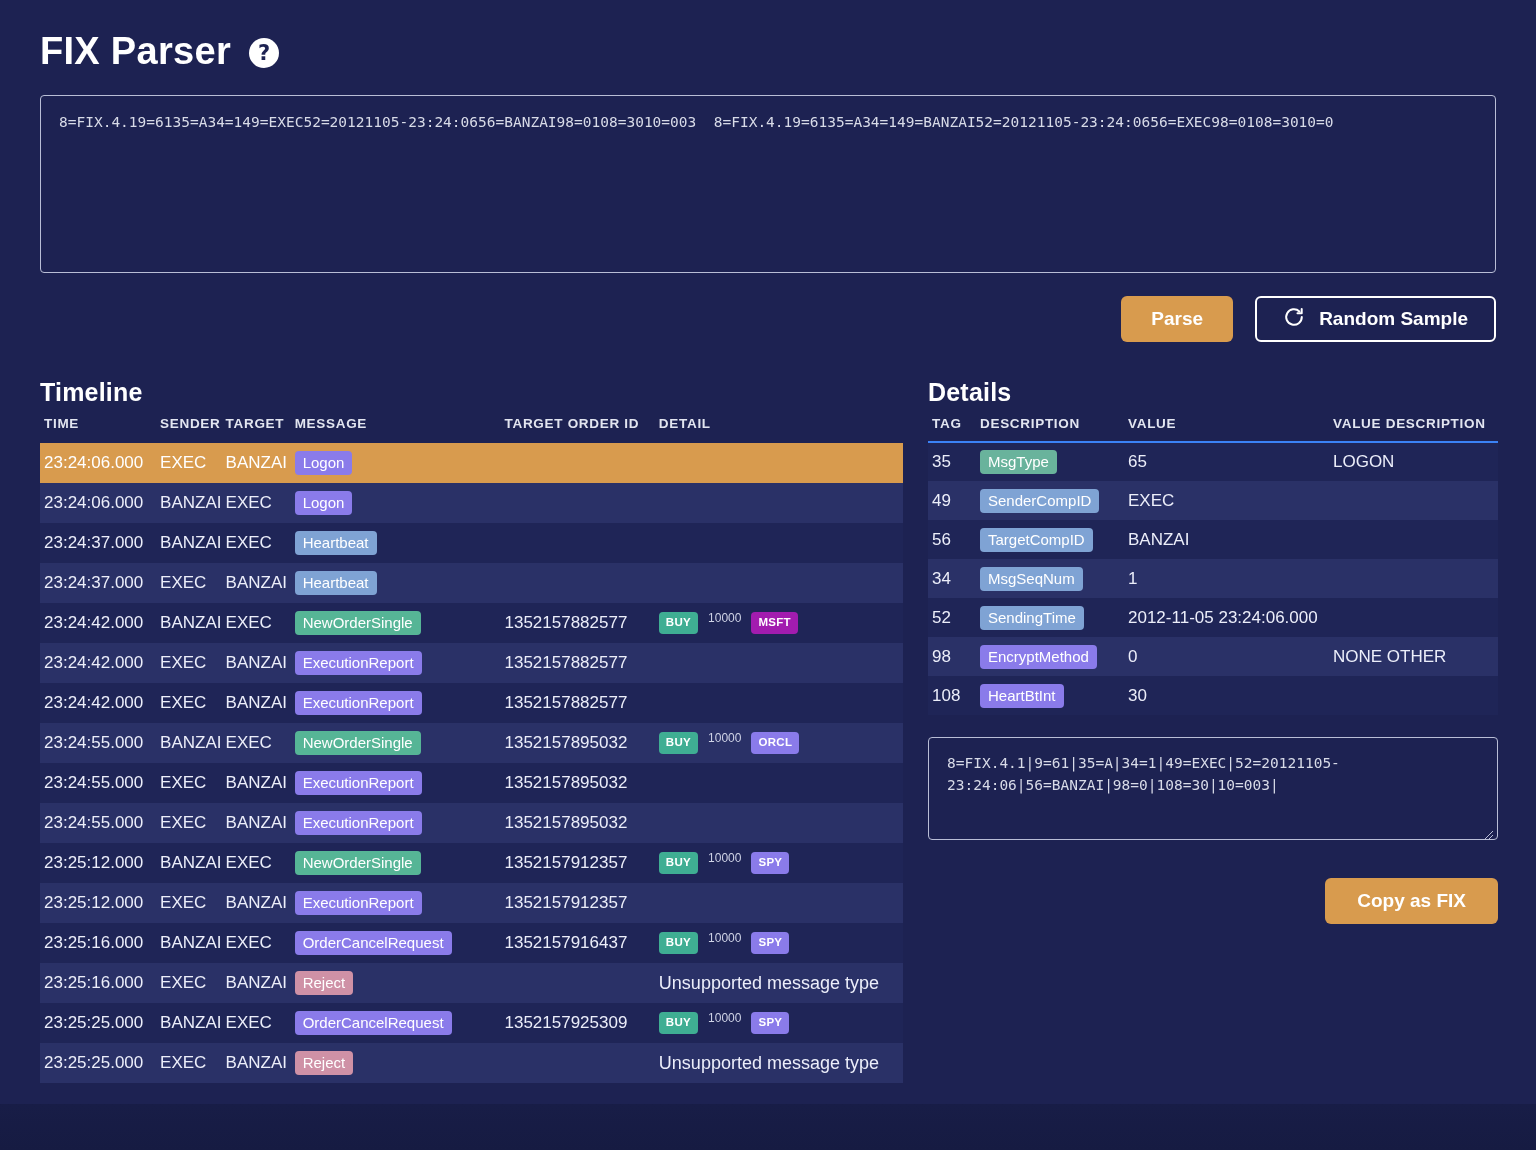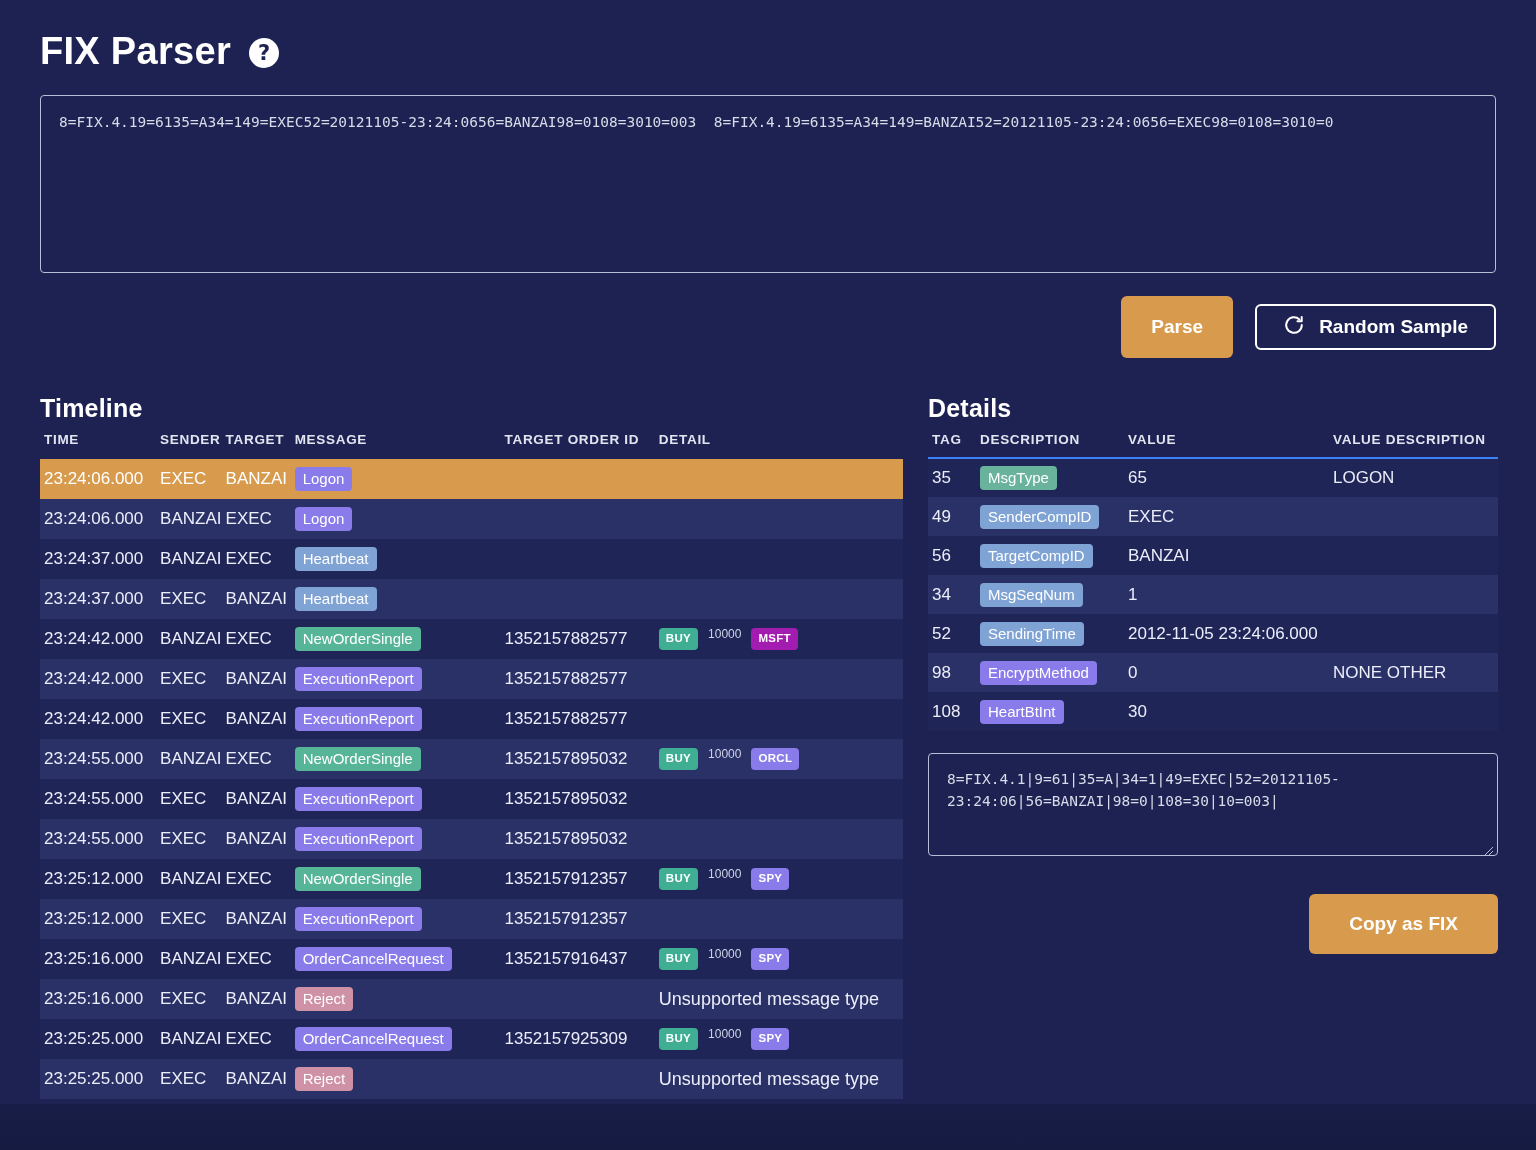--- a/index.html
+++ b/index.html
@@ -45,21 +45,21 @@
     white-space: pre;
     overflow: hidden;
   }
 
   
   .actions { display: flex; justify-content: flex-end; align-items: center; gap: 22px; margin-top: 19px; }
   .btn-parse {
     background: #d89b4e; color: #ffffff;
     border: none; border-radius: 6px;
     font-size: 19px; font-weight: bold;
-    padding: 0 30px; height: 62px; cursor: pointer;
+    padding: 0 30px; height: 46px; cursor: pointer;
     font-family: "Liberation Sans", sans-serif;
   }
   .btn-sample {
     background: transparent; color: #ffffff;
     border: 2px solid #ffffff; border-radius: 6px;
     font-size: 19px; font-weight: bold;
     padding: 0 26px; height: 46px; cursor: pointer;
     display: flex; align-items: center; gap: 14px;
     font-family: "Liberation Sans", sans-serif;
   }
@@ -164,21 +164,21 @@
   .raw-wrap { position: relative; }
   .resize-grip {
     position: absolute; right: 4px; bottom: 4px;
     width: 12px; height: 12px; pointer-events: none;
   }
   .copy-row { display: flex; justify-content: flex-end; margin-top: 34px; }
   .btn-copy {
     background: #d89b4e; color: #ffffff;
     border: none; border-radius: 6px;
     font-size: 19px; font-weight: bold;
-    padding: 0 40px; height: 60px; cursor: pointer;
+    padding: 0 32px; height: 46px; cursor: pointer;
     font-family: "Liberation Sans", sans-serif;
   }
 </style>
 </head>
 <body>
 
 <div class="page">
 
   <div class="title-row">
     <div class="title">FIX Parser</div>

